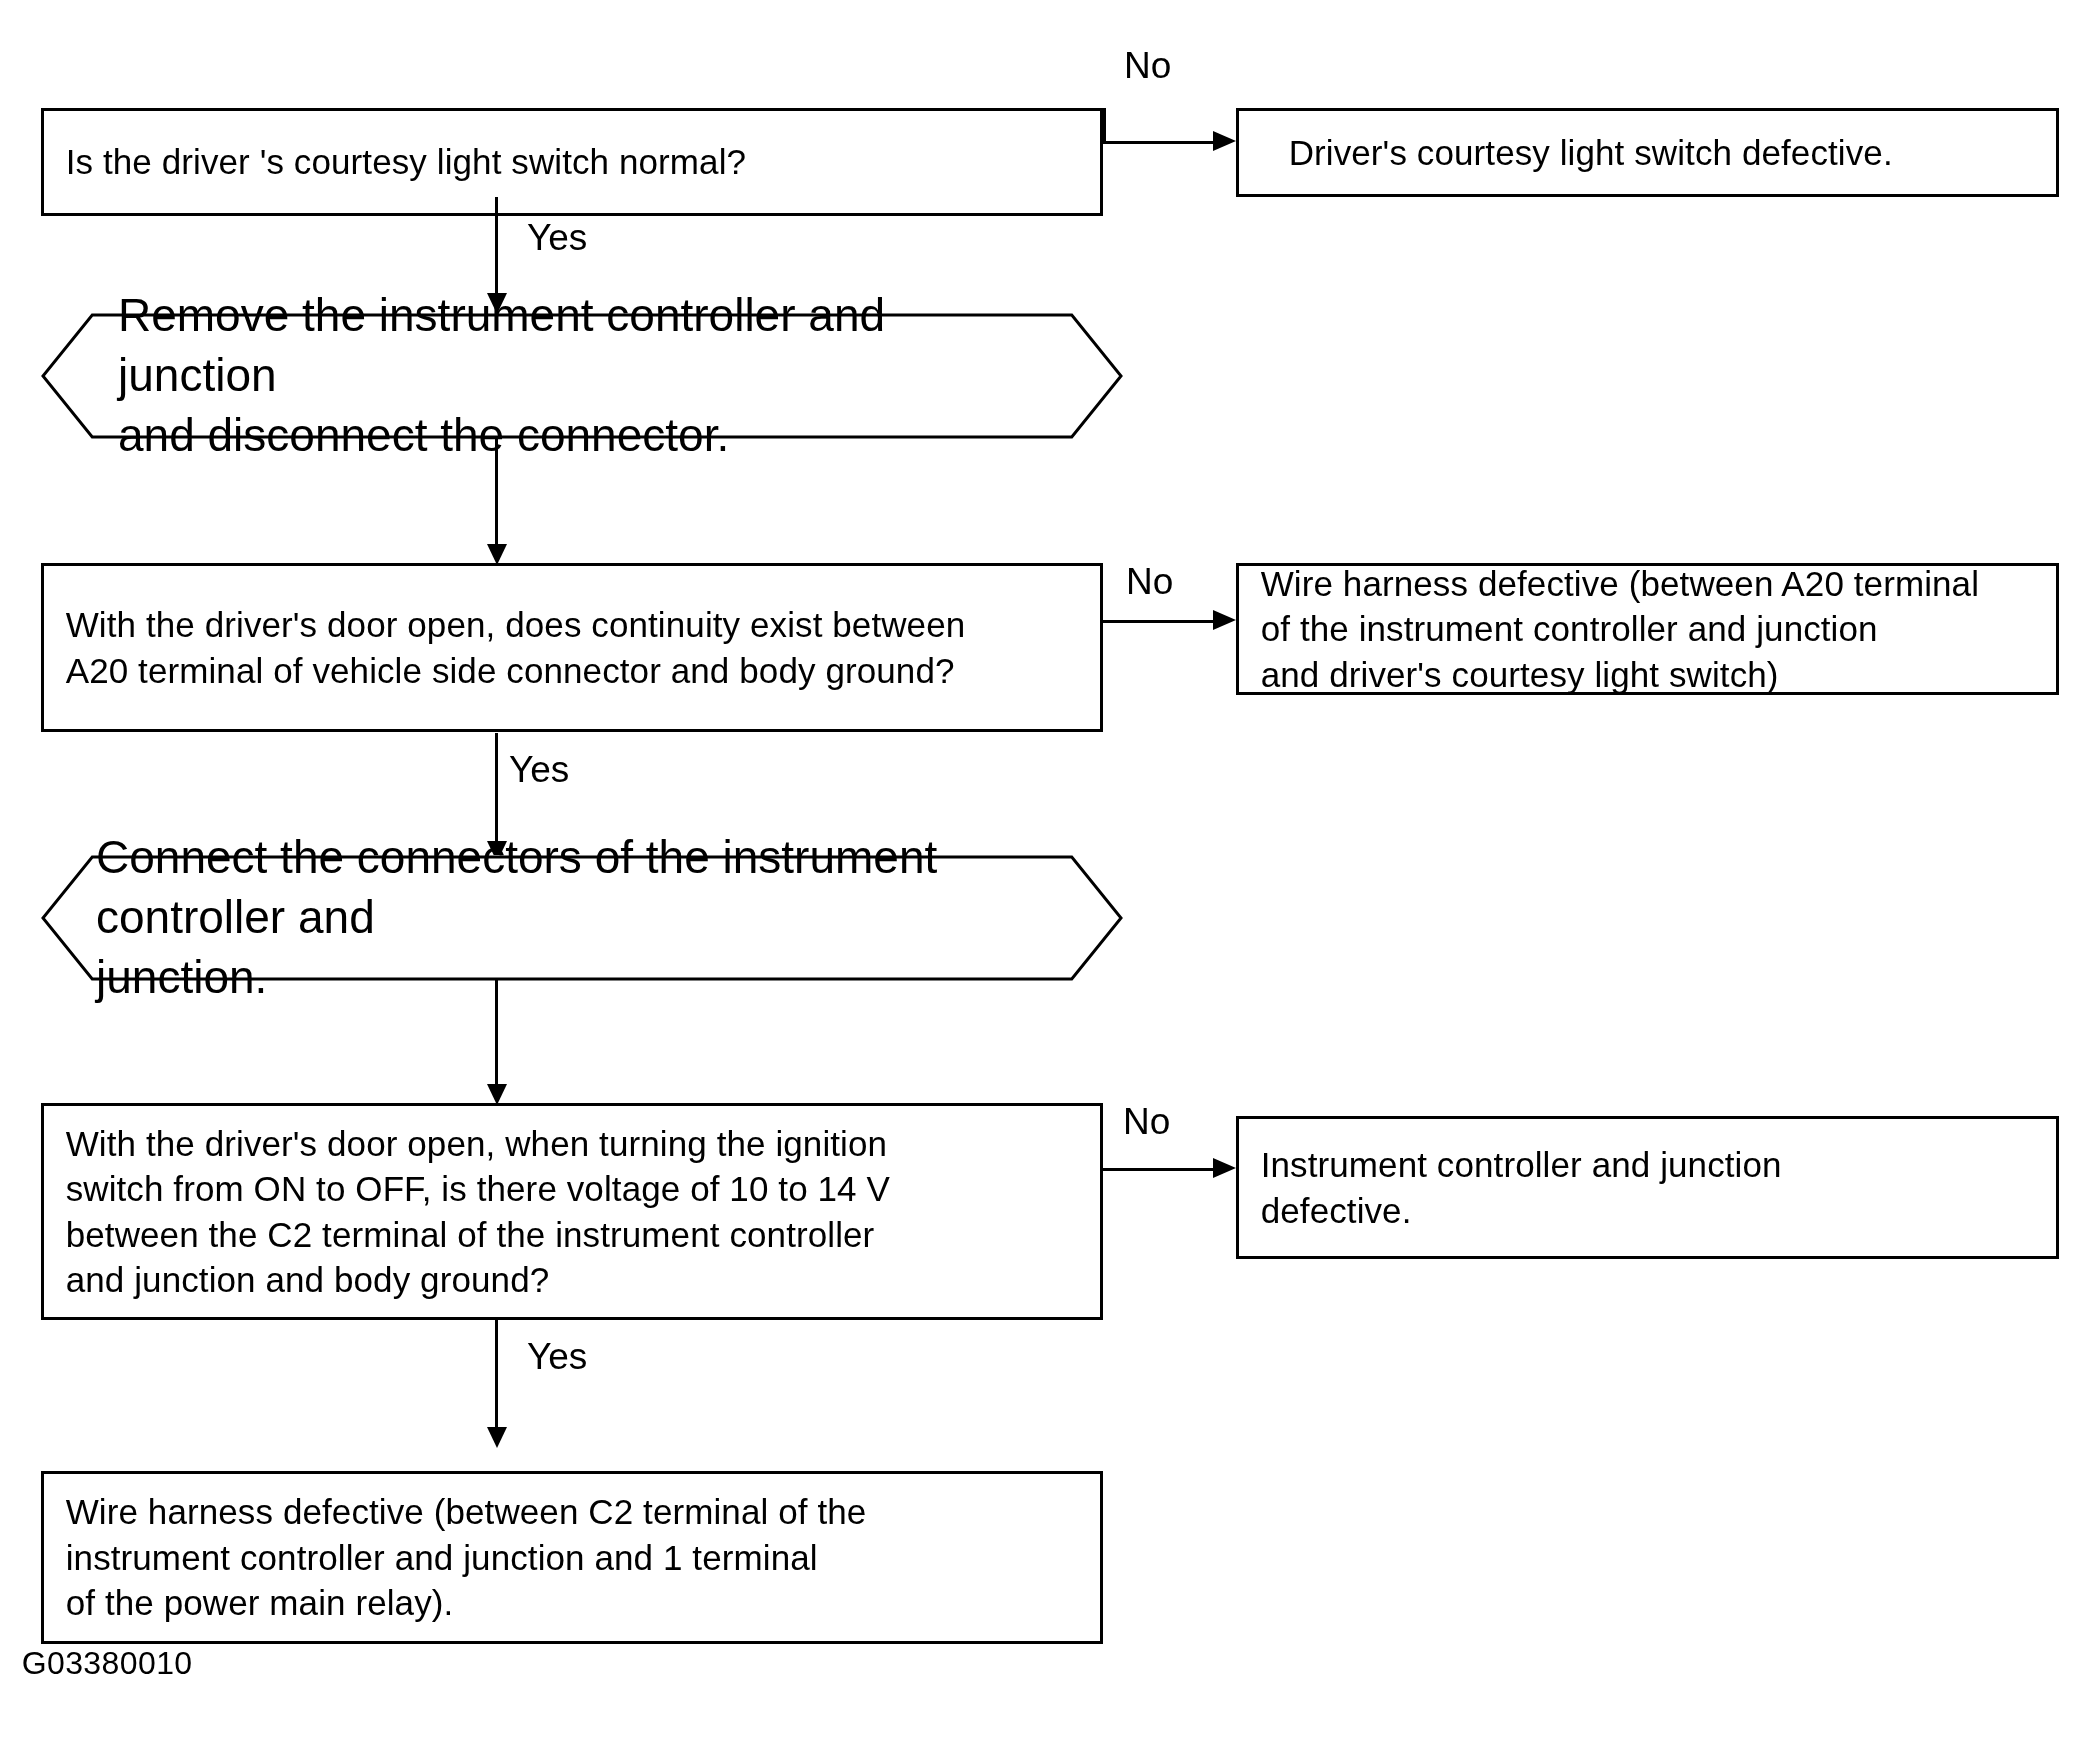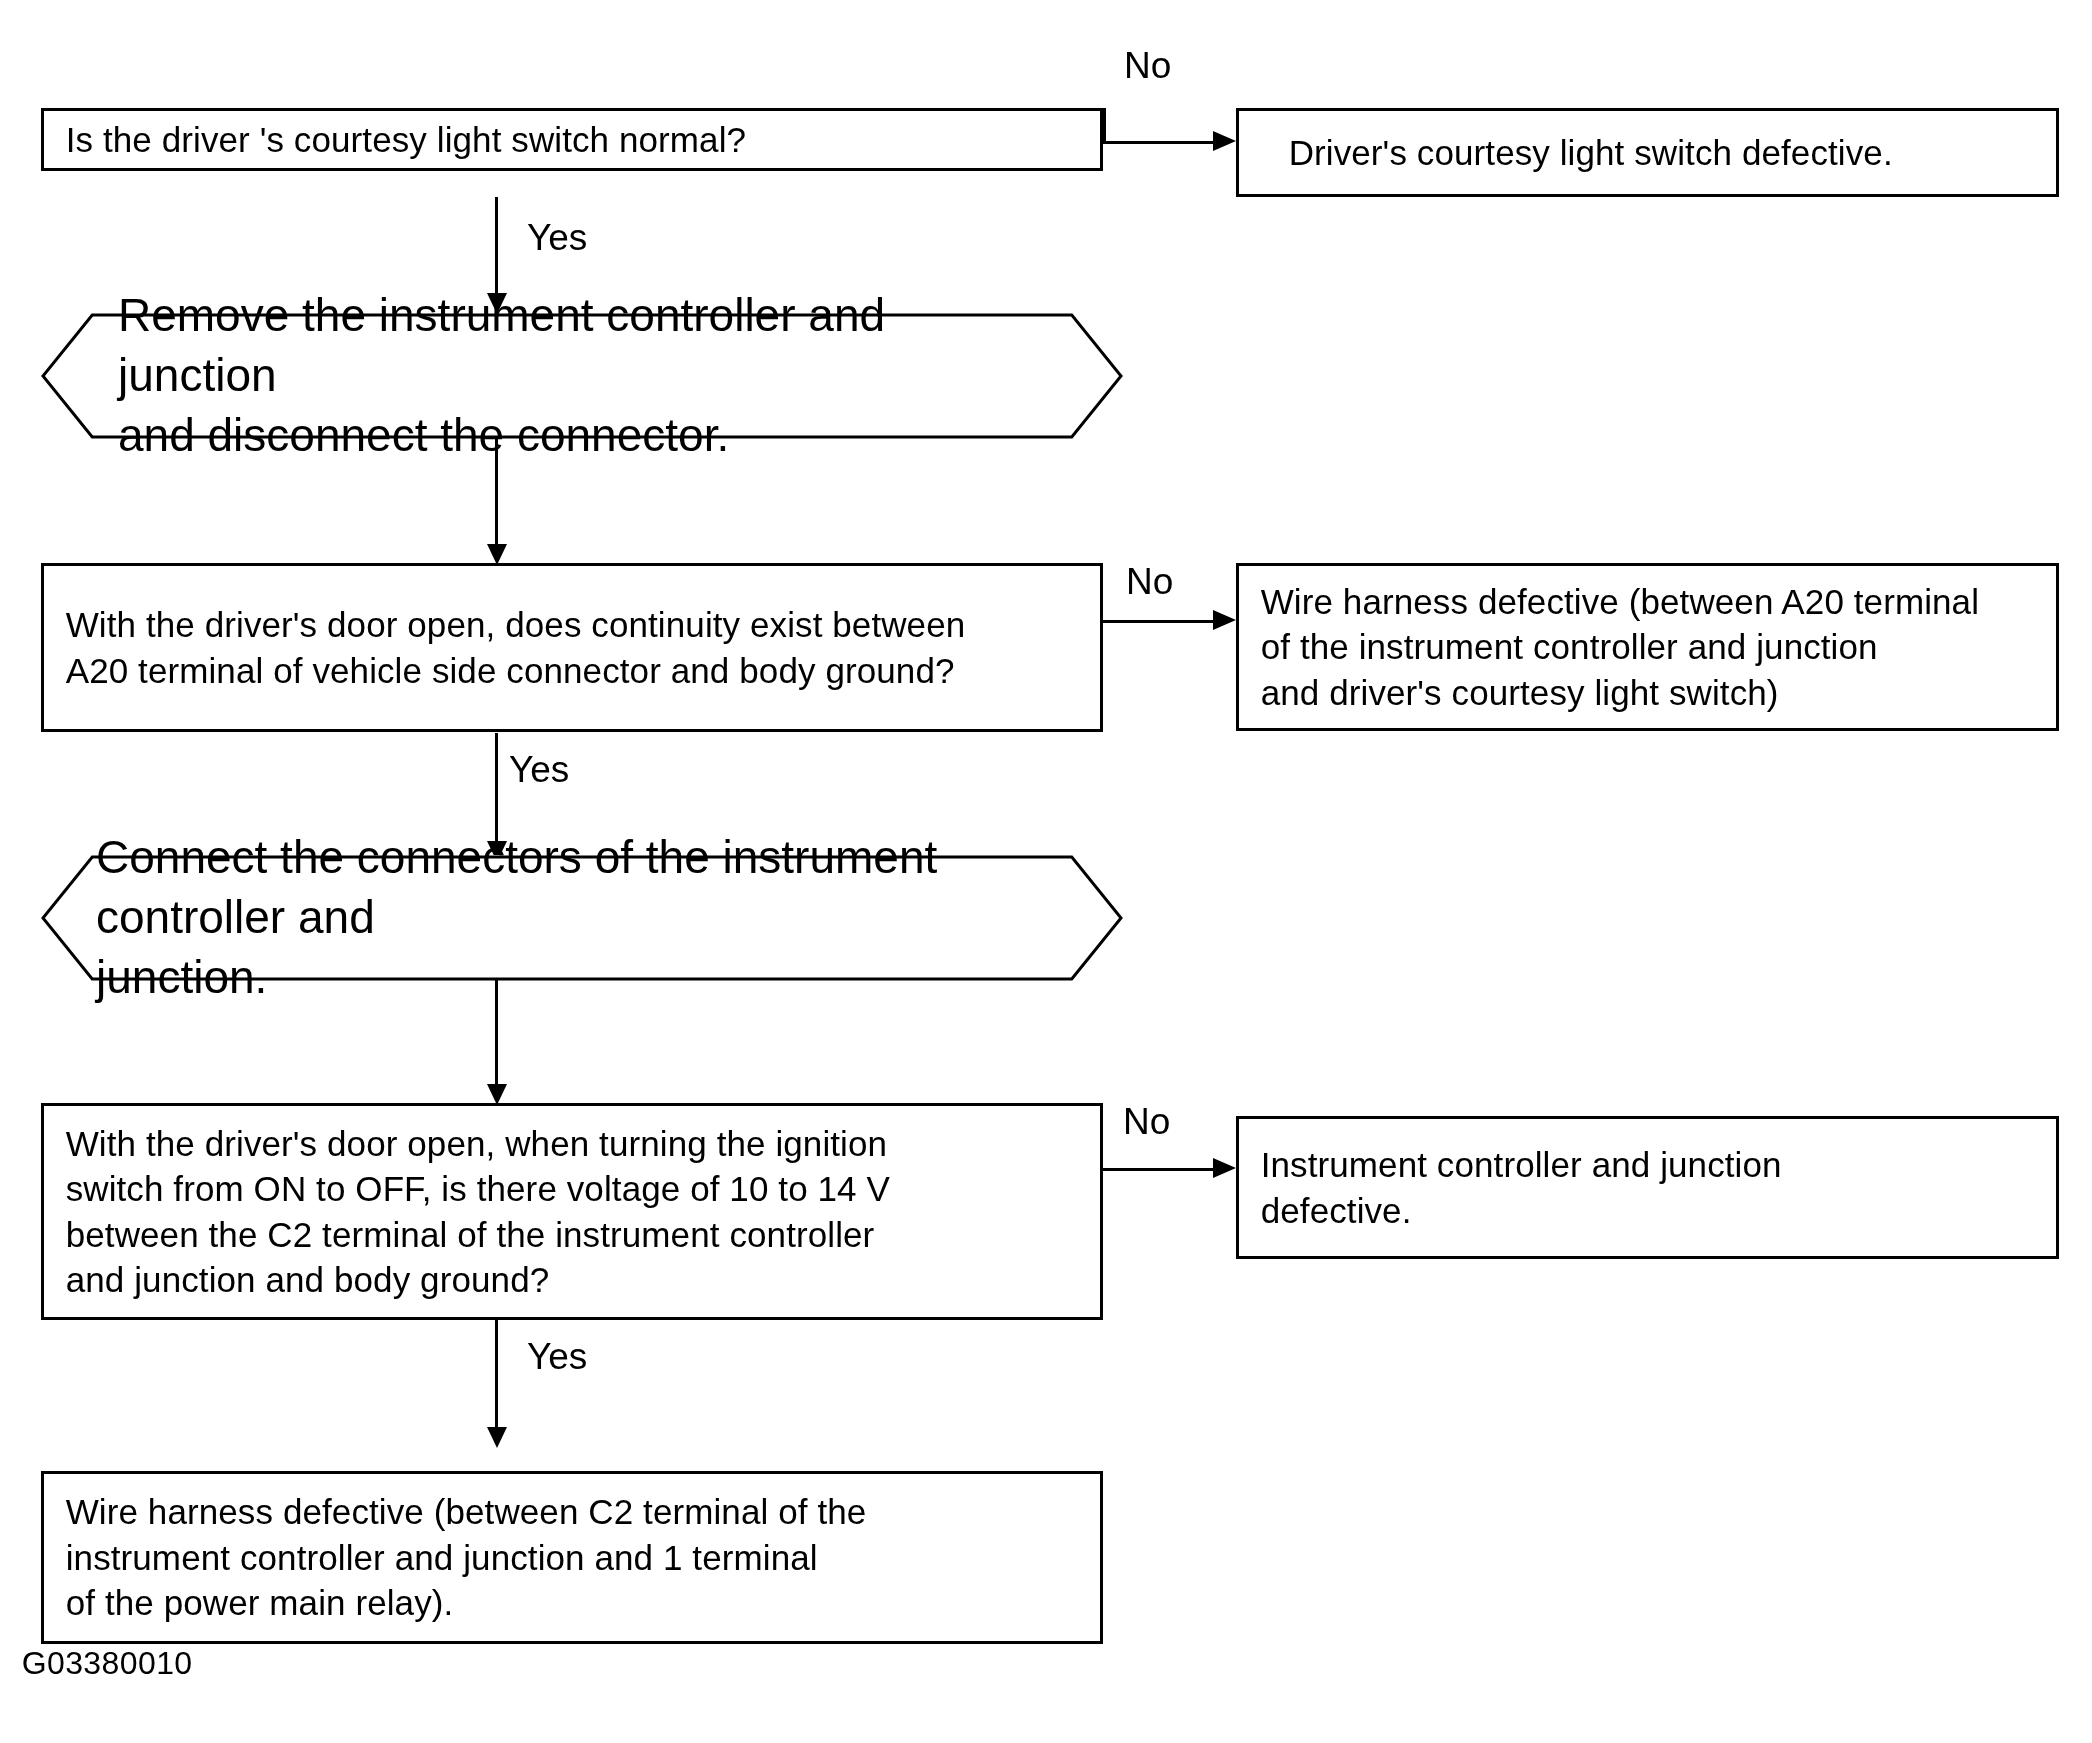--- a/index.html
+++ b/index.html
@@ -106,21 +106,21 @@
     line-height: 1;
     letter-spacing: 0.4px;
     white-space: nowrap;
   }
 </style>
 </head>
 <body>
 
 <div id="canvas">
 
-  <div class="node-box" style="left:41px; top:108px; width:1062px; height:63px;">
+  <div class="node-box" style="left:41px; top:108px; width:1062px; height:108px;">
     <span class="node-text">Is the driver 's courtesy light switch normal?</span>
   </div>
 
   <div class="vline" style="left:1103px; top:108px; height:34px;"></div>
   <div class="hline" style="left:1103px; top:141px; width:118px;"></div>
   <div class="arrow-right" style="left:1213px; top:131px;"></div>
   <div class="edge-label" style="left:1124px; top:47px;">No</div>
 
   <div class="node-box" style="left:1236px; top:108px; width:823px; height:89px;padding-left:28px;">
     <span class="node-text">Driver's courtesy light switch defective.</span>
@@ -143,21 +143,21 @@
 
   <div class="node-box" style="left:41px; top:563px; width:1062px; height:169px;">
     <span class="node-text">With the driver's door open, does continuity exist between
 A20 terminal of vehicle side connector and body ground?</span>
   </div>
 
   <div class="hline" style="left:1103px; top:620px; width:115px;"></div>
   <div class="arrow-right" style="left:1213px; top:610px;"></div>
   <div class="edge-label" style="left:1126px; top:563px;">No</div>
 
-  <div class="node-box" style="left:1236px; top:563px; width:823px; height:168px;align-items:center;">
+  <div class="node-box" style="left:1236px; top:563px; width:823px; height:132px;align-items:center;">
     <span class="node-text">Wire harness defective (between A20 terminal
 of the instrument controller and junction
 and driver's courtesy light switch)</span>
   </div>
 
   <div class="vline" style="left:495px; top:733px; height:118px;"></div>
   <div class="arrow-down" style="left:487px; top:841px;"></div>
   <div class="edge-label" style="left:509px; top:751px;">Yes</div>
 
   <div class="node-hex" style="left:41px; top:855px; width:1082px; height:126px;">

